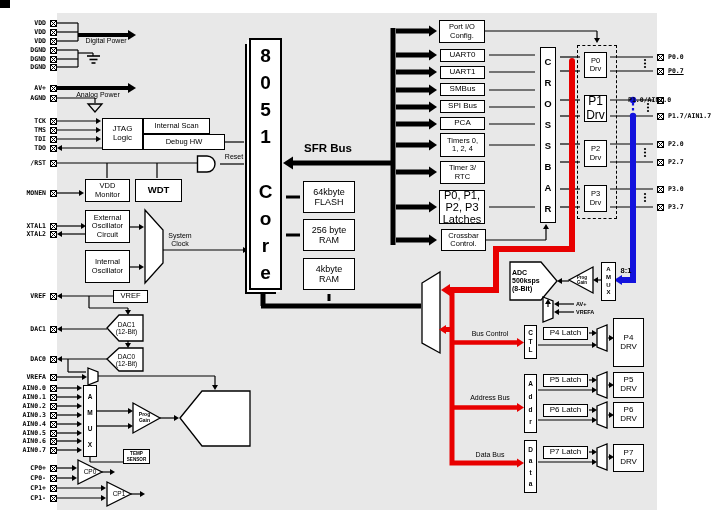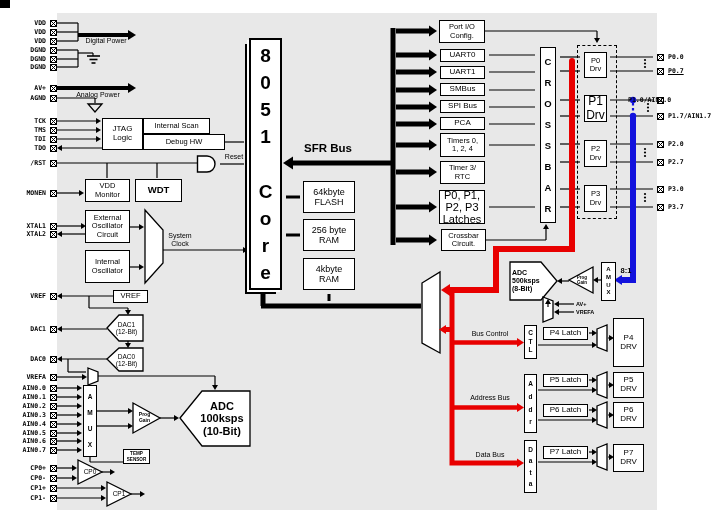--- a/index.html
+++ b/index.html
@@ -295,21 +295,21 @@
     <div class="box" style="left: 440px; top: 100px; width: 45px; height: 13px; font-size: 8px;">SPI Bus</div>
     <div class="box" style="left: 440px; top: 117px; width: 45px; height: 13px; font-size: 8px;">PCA</div>
     <div class="box" style="left: 440px; top: 133px; width: 45px; height: 24px; font-size: 7.5px;">Timers 0,
 1, 2, 4</div>
     <div class="box" style="left: 440px; top: 161px; width: 45px; height: 23px; font-size: 7.5px;">Timer 3/
 RTC</div>
     <div class="box" style="left: 439px; top: 190px; width: 46px; height: 34px; font-size: 11px;">P0, P1,
 P2, P3
 Latches</div>
     <div class="box" style="left: 441px; top: 229px; width: 45px; height: 22px; font-size: 7.5px;">Crossbar
-Circuit.</div>
+Control.</div>
     <div class="box" style="left: 584px; top: 52px; width: 23px; height: 26px; font-size: 7.5px;">P0
 Drv</div>
     <div class="box" style="left: 584px; top: 95px; width: 23px; height: 27px; font-size: 12px;">P1
 Drv</div>
     <div class="box" style="left: 584px; top: 140px; width: 23px; height: 27px; font-size: 7.5px;">P2
 Drv</div>
     <div class="box" style="left: 584px; top: 185px; width: 23px; height: 27px; font-size: 7.5px;">P3
 Drv</div>
     <div class="box bold" style="left: 123px; top: 449px; width: 27px; height: 15px; font-size: 4.6px;">TEMP
 SENSOR</div>
@@ -371,23 +371,20 @@
     <div class="lbl" style="left: 464px; top: 330px; width: 52px; height: 9px; font-size: 7px;">Bus Control</div>
     <div class="lbl" style="left: 463px; top: 394px; width: 54px; height: 9px; font-size: 7px;">Address Bus</div>
     <div class="lbl" style="left: 469px; top: 451px; width: 42px; height: 9px; font-size: 7px;">Data Bus</div>
     <div class="lbl bold" style="left: 616px; top: 266px; width: 20px; height: 10px; font-size: 7.5px;">8:1</div>
     <div class="lbl bold left-al" style="left: 576px; top: 300px; width: 22px; height: 8px; font-size: 5.5px;">AV+</div>
     <div class="lbl bold left-al" style="left: 576px; top: 308px; width: 30px; height: 8px; font-size: 5.5px;">VREFA</div>
     <div class="lbl" style="left: 110px; top: 317px; width: 33px; height: 22px; font-size: 6.5px;">DAC1
 (12-Bit)</div>
     <div class="lbl" style="left: 110px; top: 350px; width: 33px; height: 20px; font-size: 6.5px;">DAC0
 (12-Bit)</div>
-    <div class="lbl bold" style="left: 196px; top: 396px; width: 52px; height: 45px; font-size: 11px;">ADC
-100ksps
-(10-Bit)</div>
     <div class="lbl bold" style="left: 135px; top: 409px; width: 19px; height: 17px; font-size: 5px;">Prog
 Gain</div>
     <div class="lbl" style="left: 82px; top: 467px; width: 16px; height: 10px; font-size: 6.5px;">CP0</div>
     <div class="lbl" style="left: 111px; top: 489px; width: 16px; height: 10px; font-size: 6.5px;">CP1</div>
     <div class="lbl bold left-al" style="left: 512px; top: 264px; width: 42px; height: 34px; font-size: 7px;">ADC
 500ksps
 (8-Bit)</div>
     <div class="lbl bold" style="left: 573px; top: 271px; width: 18px; height: 18px; font-size: 4.5px;">Prog
 Gain</div>
     <div class="pin" style="left: 49.5px; top: 19.5px; width: 7px; height: 7px;"></div>

